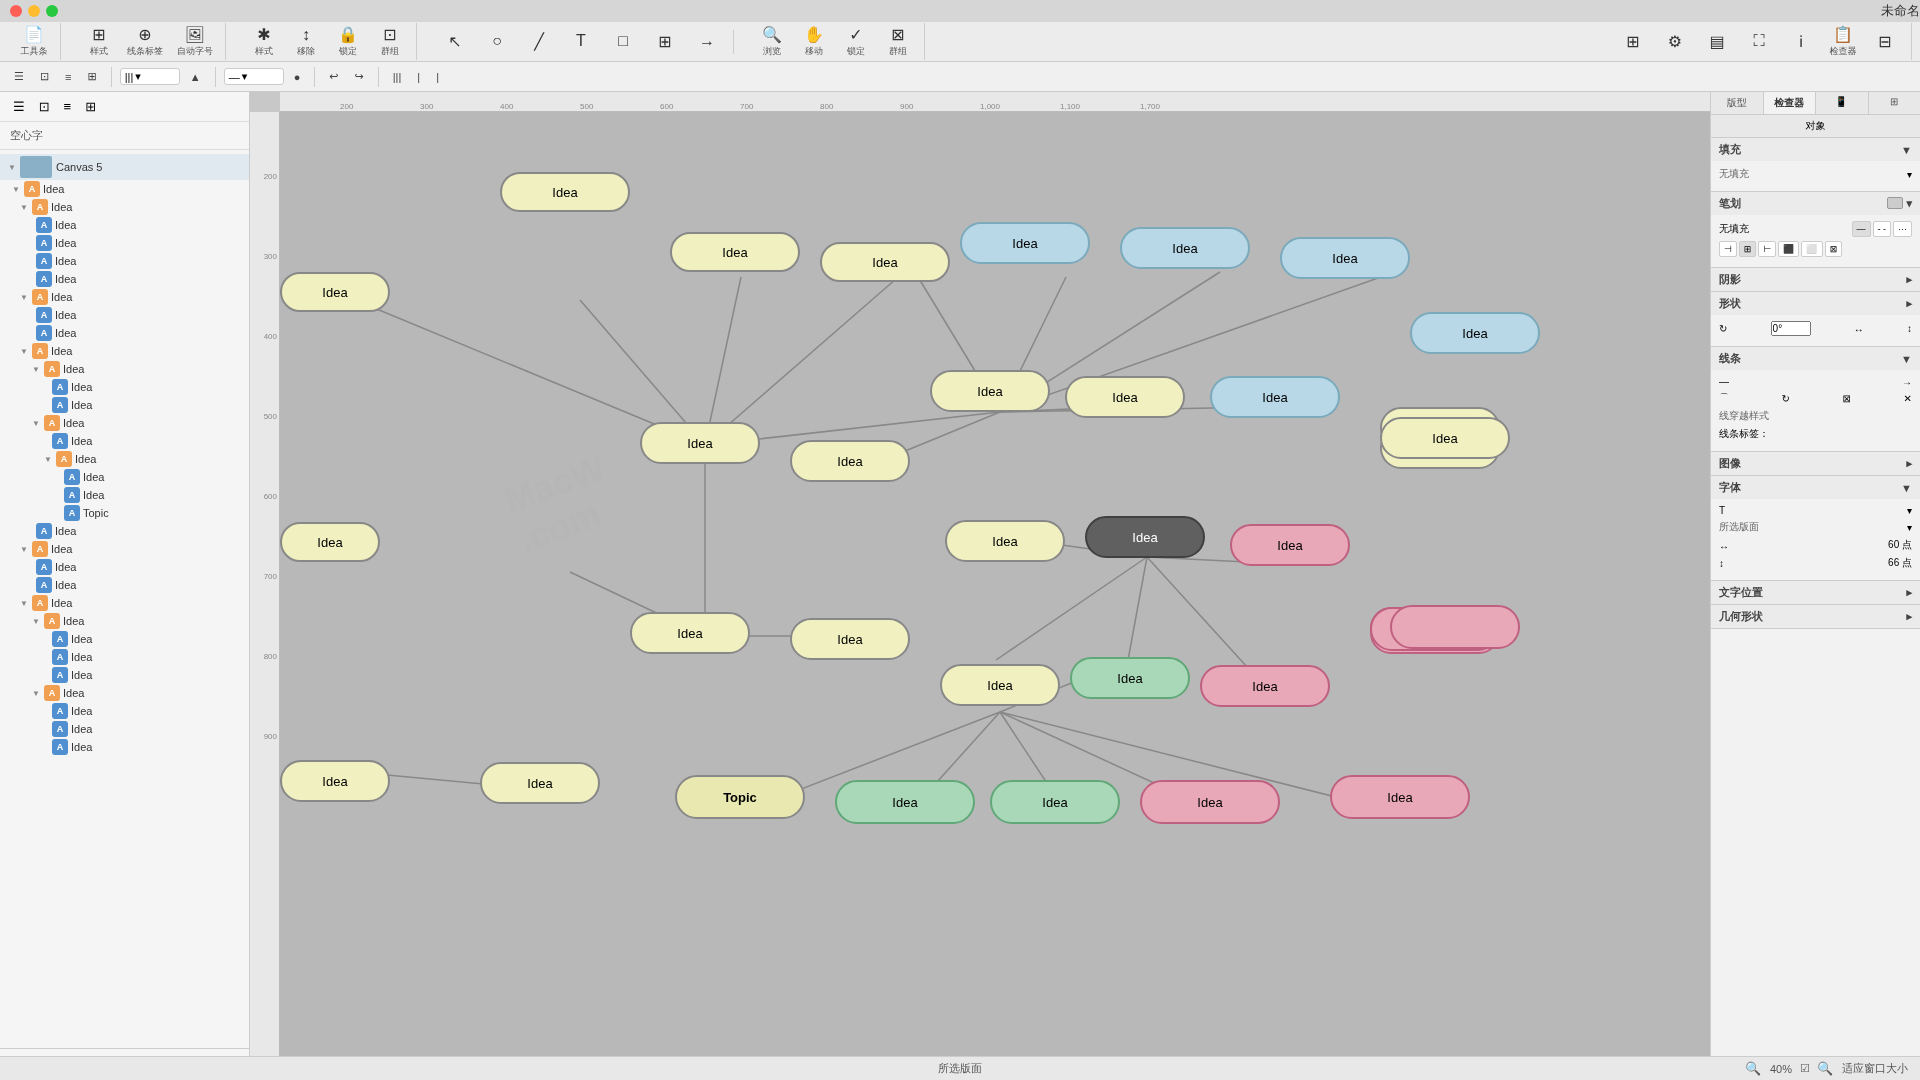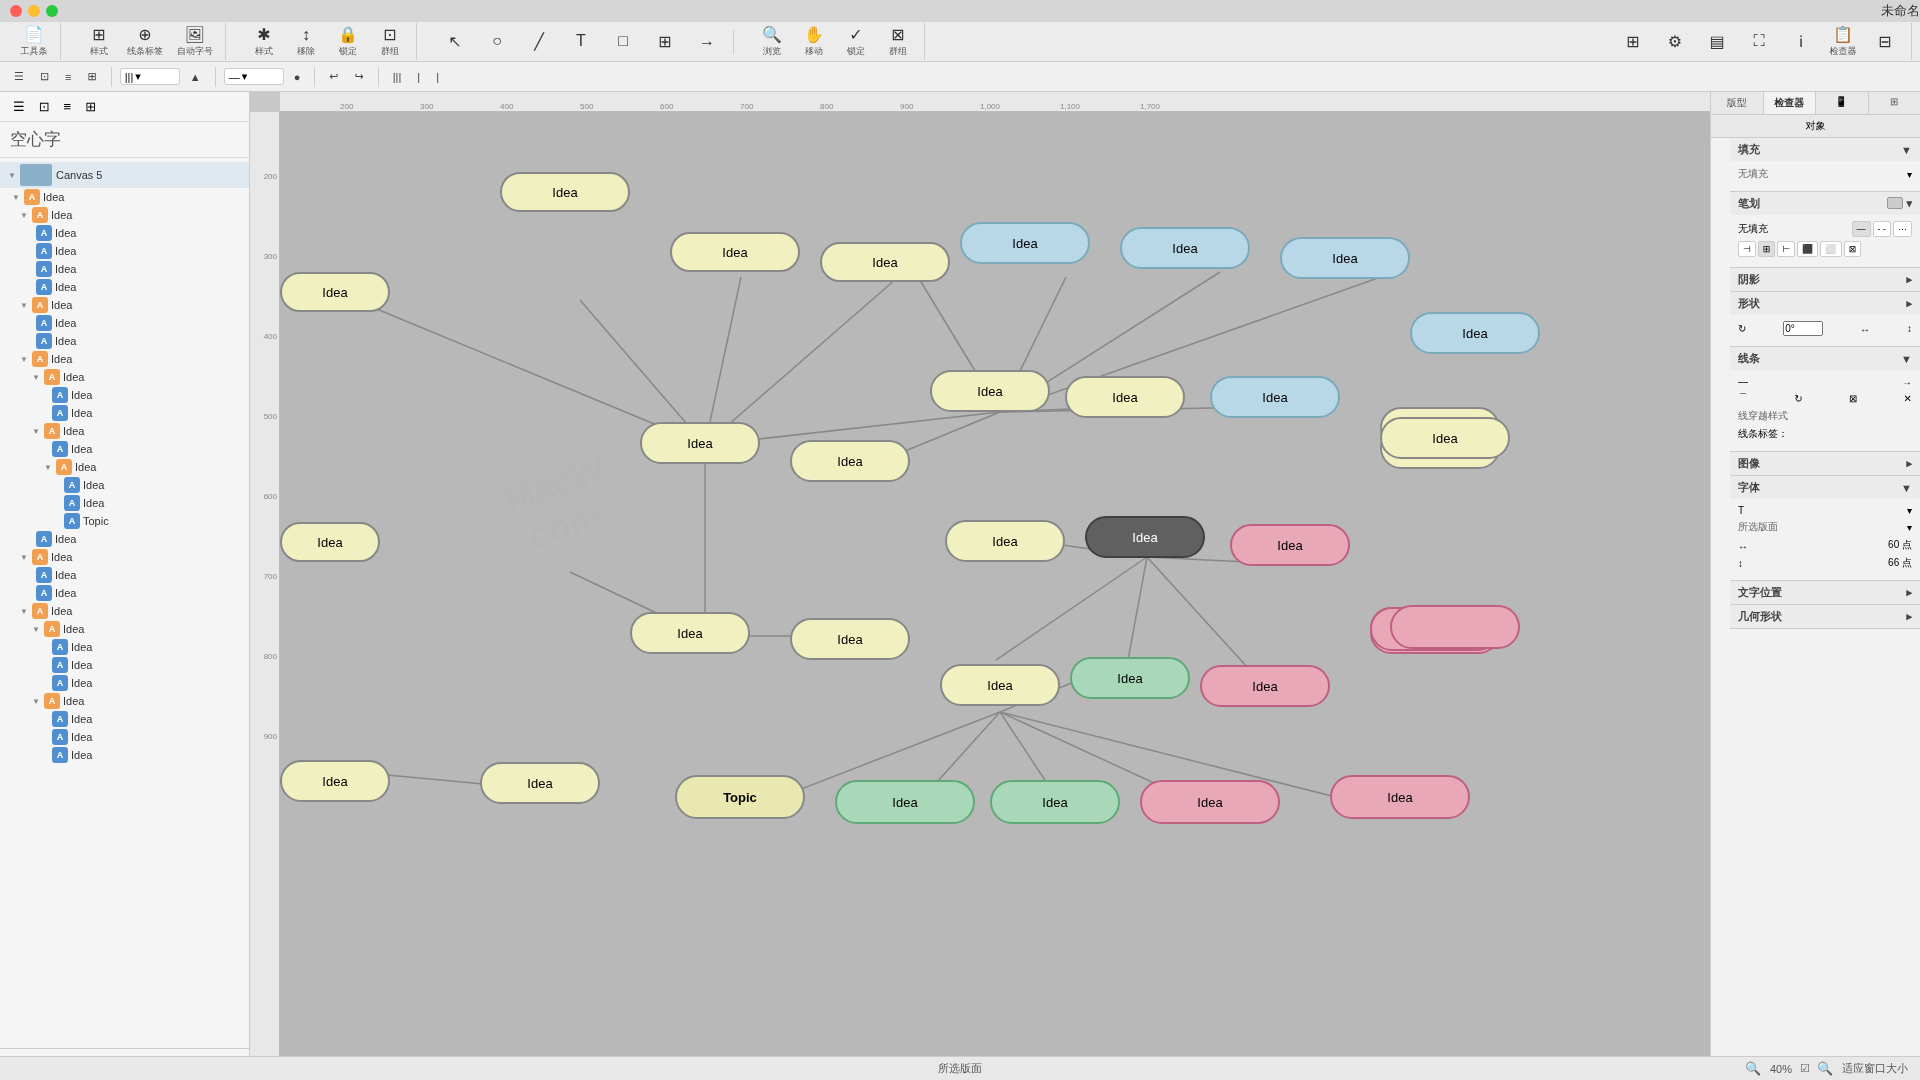--- a/index.html
+++ b/index.html
@@ -25,21 +25,21 @@
     #toolbar2 { position: absolute; top: 62px; left: 0; width: 1920px; height: 30px; background: #f0f0f0; border-bottom: 1px solid #ccc; display: flex; align-items: center; padding: 0 8px; gap: 4px; }
     .tb2-item { display: flex; align-items: center; gap: 4px; padding: 2px 6px; font-size: 11px; color: #444; cursor: pointer; }
     .tb2-sep { width: 1px; height: 20px; background: #ccc; margin: 0 4px; }
     .tb2-select { display: flex; align-items: center; gap: 2px; border: 1px solid #ccc; background: white; border-radius: 3px; padding: 1px 4px; font-size: 11px; min-width: 60px; }
 
     
     #main { position: absolute; top: 92px; left: 0; width: 1920px; height: 988px; display: flex; }
 
     
     #sidebar { width: 250px; background: #f5f5f5; border-right: 1px solid #ccc; display: flex; flex-direction: column; }
-    #sidebar-header { padding: 6px 10px; font-size: 17px; color: #555; border-bottom: 1px solid #ddd; display: flex; align-items: center; gap: 4px; }
+    #sidebar-header { padding: 6px 10px; font-size: 11px; color: #555; border-bottom: 1px solid #ddd; display: flex; align-items: center; gap: 4px; }
     #sidebar-icons { display: flex; gap: 4px; padding: 4px 8px; border-bottom: 1px solid #ddd; }
     .sidebar-icon-btn { padding: 3px 5px; cursor: pointer; border-radius: 3px; font-size: 13px; }
     #tree { flex: 1; overflow-y: auto; padding: 4px 0; }
     .tree-row { display: flex; align-items: center; padding: 1px 0; cursor: pointer; font-size: 11px; color: #333; }
     .tree-indent { flex-shrink: 0; }
     .tree-arrow { width: 12px; font-size: 8px; color: #888; }
     .tree-icon { width: 16px; height: 16px; border-radius: 3px; display: flex; align-items: center; justify-content: center; font-size: 9px; font-weight: bold; margin-right: 3px; flex-shrink: 0; }
     .icon-orange { background: #f0a050; color: white; }
     .icon-blue { background: #5090d0; color: white; }
 
@@ -62,21 +62,21 @@
     .node-pink { background: #e8a8b8; border-color: #c06080; border-radius: 30px; }
     .node-dark { background: #606060; border-color: #404040; color: white; border-radius: 30px; }
     .node-topic { background: #e8e8b0; border-color: #888; border-radius: 30px; }
 
     
     #right-panel { width: 210px; background: #f2f2f2; border-left: 1px solid #ccc; display: flex; flex-direction: column; font-size: 11px; }
     #right-tabs { display: flex; border-bottom: 1px solid #ccc; background: #e8e8e8; }
     .right-tab { flex: 1; padding: 4px; text-align: center; cursor: pointer; font-size: 10px; color: #555; border-right: 1px solid #ccc; }
     .right-tab:last-child { border-right: none; }
     .right-tab.active { background: #f2f2f2; font-weight: bold; color: #333; }
-    .right-section { border-bottom: 1px solid #ccc; margin-left: 19px; }
+    .right-section { border-bottom: 1px solid #ccc; }
     .right-section-header { padding: 4px 8px; font-weight: bold; font-size: 11px; color: #444; display: flex; align-items: center; justify-content: space-between; cursor: pointer; background: #ebebeb; }
     .right-section-content { padding: 6px 8px; }
     .prop-row { display: flex; align-items: center; justify-content: space-between; margin-bottom: 4px; font-size: 10px; }
     .prop-label { color: #666; }
     .color-swatch { width: 16px; height: 12px; border: 1px solid #999; border-radius: 2px; }
     .style-btn-group { display: flex; gap: 2px; }
     .style-btn { padding: 2px 4px; border: 1px solid #ccc; background: white; border-radius: 2px; cursor: pointer; font-size: 9px; }
     .style-btn.active { background: #ddd; }
 
     

